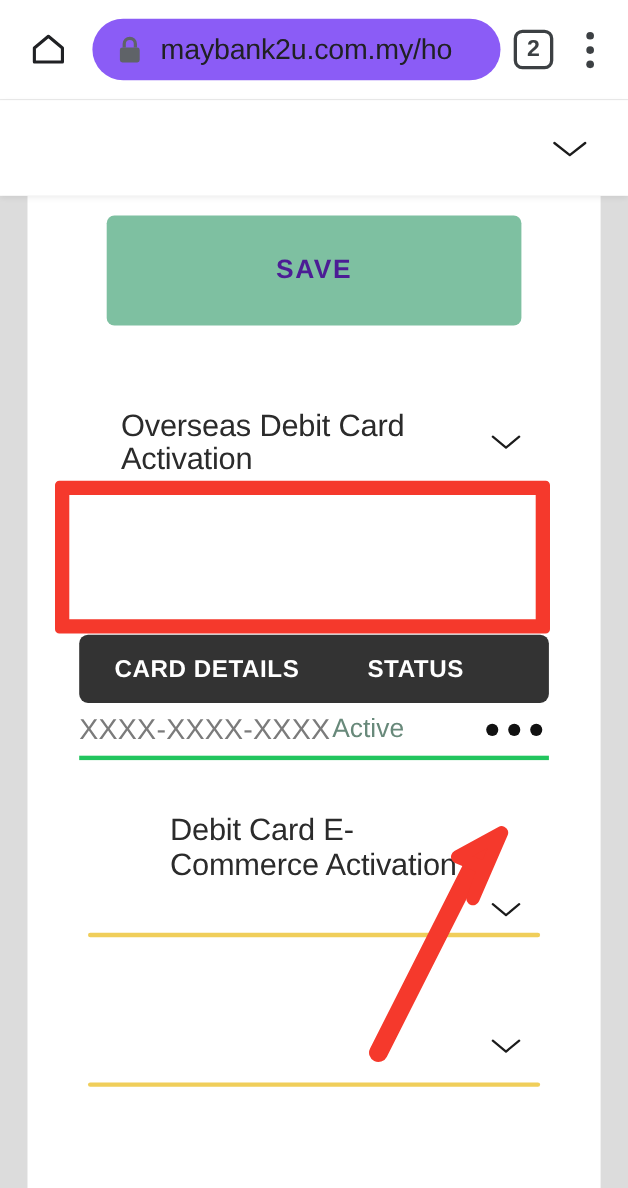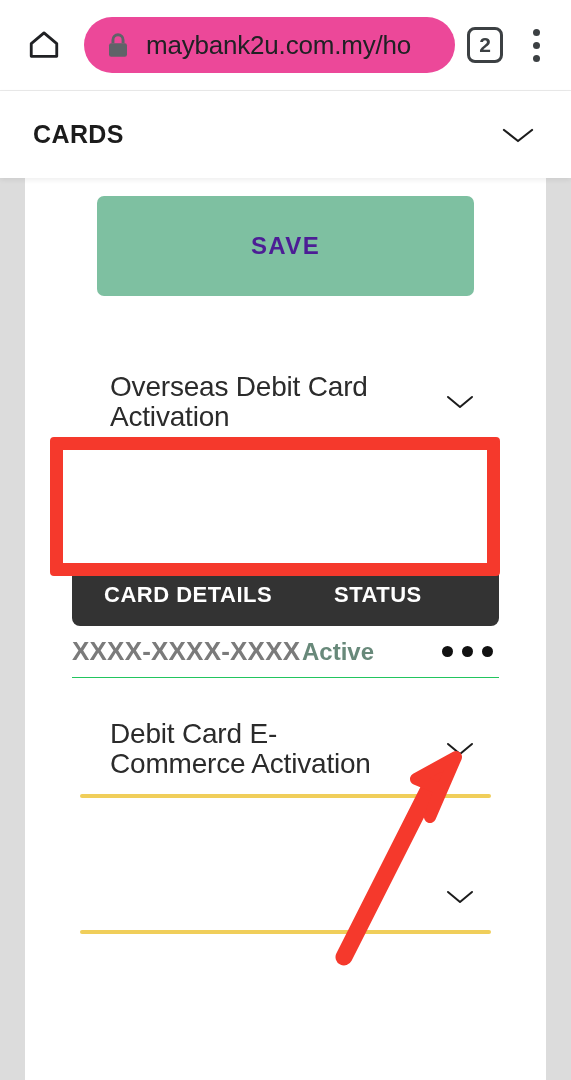--- a/index.html
+++ b/index.html
@@ -33,21 +33,21 @@
   .home-icon {
     width: 44px; height: 44px;
     margin-left: 8px;
     flex: 0 0 auto;
     display: flex; align-items: center; justify-content: center;
   }
   .omnibox {
     flex: 1 1 auto;
     height: 56px;
     margin: 0 12px 0 18px;
-    background: #ec4899;
+    background: #8b5cf6;
     border-radius: 28px;
     display: flex;
     align-items: center;
     padding: 0 22px;
     overflow: hidden;
   }
   .lock-icon { flex: 0 0 auto; margin-right: 16px; display:flex; }
   .omnibox-url {
     font-size: 26px;
     color: #202124;
@@ -144,43 +144,42 @@
     border-radius: 2px;
     margin-left: 8px;
     margin-right: 8px;
   }
 
   .spacer-lg { height: 70px; }
   .spacer-md { height: 48px; }
   .spacer-sm { height: 30px; }
 
   
-  .table-wrap { margin: 0 47px; }
+  .table-wrap { margin: 13px 47px; }
   .table-head {
     background: #333333;
     border-radius: 8px;
     height: 62px;
     display: flex;
     align-items: center;
     padding-left: 32px;
   }
   .th {
     color: #ffffff;
     font-size: 22px;
     font-weight: 700;
     letter-spacing: 0.5px;
   }
   .th-card { width: 230px; }
   .table-row {
     display: flex;
     align-items: center;
     height: 52px;
     padding-left: 0;
-    border-bottom: 1px solid #22c55e;
-    font-weight: bold;
+    border-bottom: 4px solid #22c55e;
   }
   .td-card {
     width: 230px;
     font-size: 26px;
     color: #7b7b7b;
     letter-spacing: 0.2px;
   }
   .td-status {
     flex: 1 1 auto;
     font-size: 24px;
@@ -242,21 +241,20 @@
     </div>
 
     <div class="kebab">
       <i></i>
       <i></i>
       <i></i>
     </div>
   </div>
 
   <div class="site-header">
-    <span class="site-header-title">CARDS</span>
     <span class="site-header-chev">
       <svg width="40" height="24" viewBox="0 0 40 24" fill="none" stroke="#1c1c1c" stroke-width="2.2" stroke-linecap="round" stroke-linejoin="round">
         <path d="M6 7 L20 18 L34 7"></path>
       </svg>
     </span>
   </div>
 
   <div class="page">
 
     <div class="save-wrap">
@@ -299,21 +297,21 @@
           <i></i>
         </span>
       </div>
     </div>
 
     <div class="spacer-sm"></div>
 
     <div class="accordion">
 
       <div class="acc-item">
-        <div class="acc-head" style="min-height:86px;">
+        <div class="acc-head" style="min-height:86px;flex-direction:column;">
           <span class="acc-label" style="max-width:300px;">Debit Card E-Commerce Activation</span>
           <span class="acc-chev">
             <svg width="34" height="22" viewBox="0 0 34 22" fill="none" stroke="#1c1c1c" stroke-width="2" stroke-linecap="round" stroke-linejoin="round">
               <path d="M5 6 L17 16 L29 6"></path>
             </svg>
           </span>
         </div>
         <div class="acc-rule"></div>
       </div>
 

